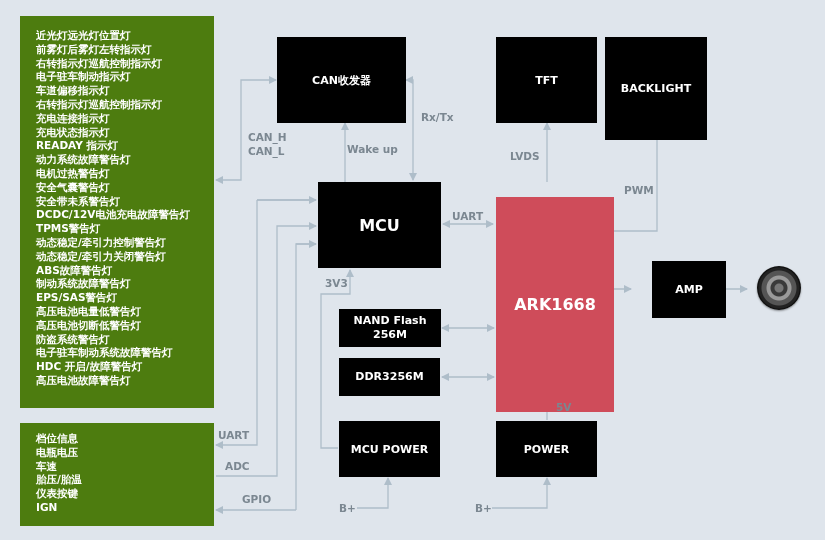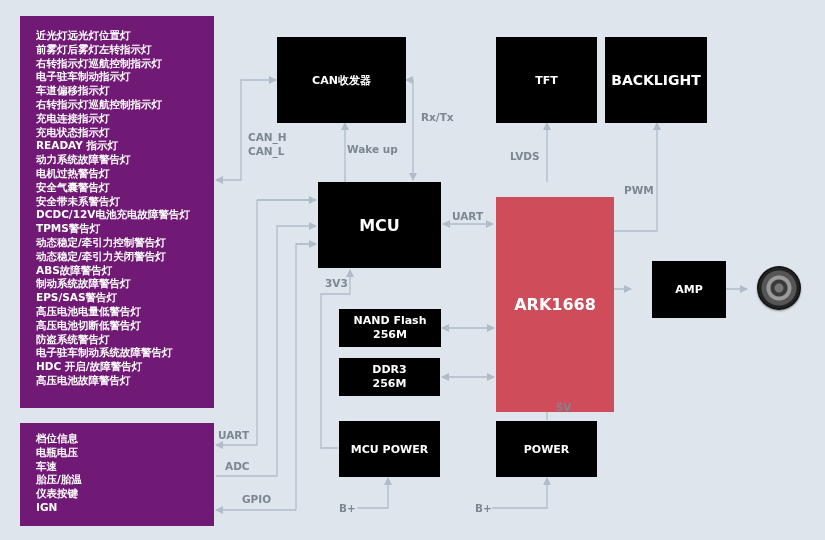--- a/index.html
+++ b/index.html
@@ -1,20 +1,20 @@
 <!DOCTYPE html>
 <html><head>
 <meta charset="utf-8">
 <style>
   html, body { margin:0; padding:0; }
   body { width:825px; height:540px; background:#dfe5ec; position:relative; overflow:hidden;
          font-family:"DejaVu Sans", "Liberation Sans", sans-serif; }
   .box { position:absolute; background:#000000; color:#fff; display:flex; align-items:center; justify-content:center;
          font-weight:bold; text-align:center; box-sizing:border-box; }
-  .list { position:absolute; background:#701a75; color:#fff; font-weight:bold; font-size:10.5px; line-height:13.8px;
+  .list { position:absolute; background:#4d7c0f; color:#fff; font-weight:bold; font-size:10.5px; line-height:13.8px;
           box-sizing:border-box; }
   .list div { white-space:nowrap; }
   .lbl { position:absolute; color:#7b8791; font-size:10.5px; font-weight:bold; white-space:nowrap; }
   svg.wires { position:absolute; left:0; top:0; }
   .chip { background:#cf4c5a; }
 </style>
 </head>
 <body>
 
 <svg class="wires" width="825" height="540">
@@ -100,29 +100,29 @@
     <div>电瓶电压</div>
     <div>车速</div>
     <div>胎压/胎温</div>
     <div>仪表按键</div>
     <div>IGN</div>
   </div>
 
 <div class="box" style="left:277px;top:37px;width:129px;height:86px;font-size:11px;">CAN收发器</div>
 <div class="box" style="left:318px;top:182px;width:123px;height:86px;font-size:16px;">MCU</div>
 <div class="box" style="left:496px;top:37px;width:101px;height:86px;font-size:11px;">TFT</div>
-<div class="box" style="left:605px;top:37px;width:102px;height:86px;font-size:14px;">BACKLIGHT</div>
+<div class="box" style="left:605px;top:37px;width:102px;height:103px;font-size:11px;">BACKLIGHT</div>
 <div class="box chip" style="left:496px;top:197px;width:118px;height:215px;font-size:16px;">ARK1668</div>
 <div class="box" style="left:652px;top:261px;width:74px;height:57px;font-size:11px;">AMP</div>
 
 <div class="box" style="left:339px;top:309px;width:102px;height:38px;font-size:11px;flex-direction:column;line-height:14px;">
   <span>NAND Flash</span>
   <span>256M</span>
 </div>
-<div class="box" style="left:339px;top:358px;width:101px;height:38px;font-size:11px;flex-direction:column;line-height:14px;align-items:center;">
+<div class="box" style="left:339px;top:358px;width:101px;height:38px;font-size:11px;flex-direction:row;line-height:14px;align-items:center;">
   <span>DDR3</span>
   <span>256M</span>
 </div>
 <div class="box" style="left:339px;top:421px;width:101px;height:56px;font-size:11px;">MCU POWER</div>
 <div class="box" style="left:496px;top:421px;width:101px;height:56px;font-size:11px;">POWER</div>
 
 <div style="position:absolute;left:757px;top:266px;width:44px;height:44px;border-radius:50%;
             background:radial-gradient(circle at 50% 50%, #777 0 4px, #3a3a3a 5px 8px, #9a9a9a 9px 12px, #555 13px 17px, #222 18px 20px, #111 21px);
             box-shadow:0 1px 2px rgba(0,0,0,0.4);"></div>
 

